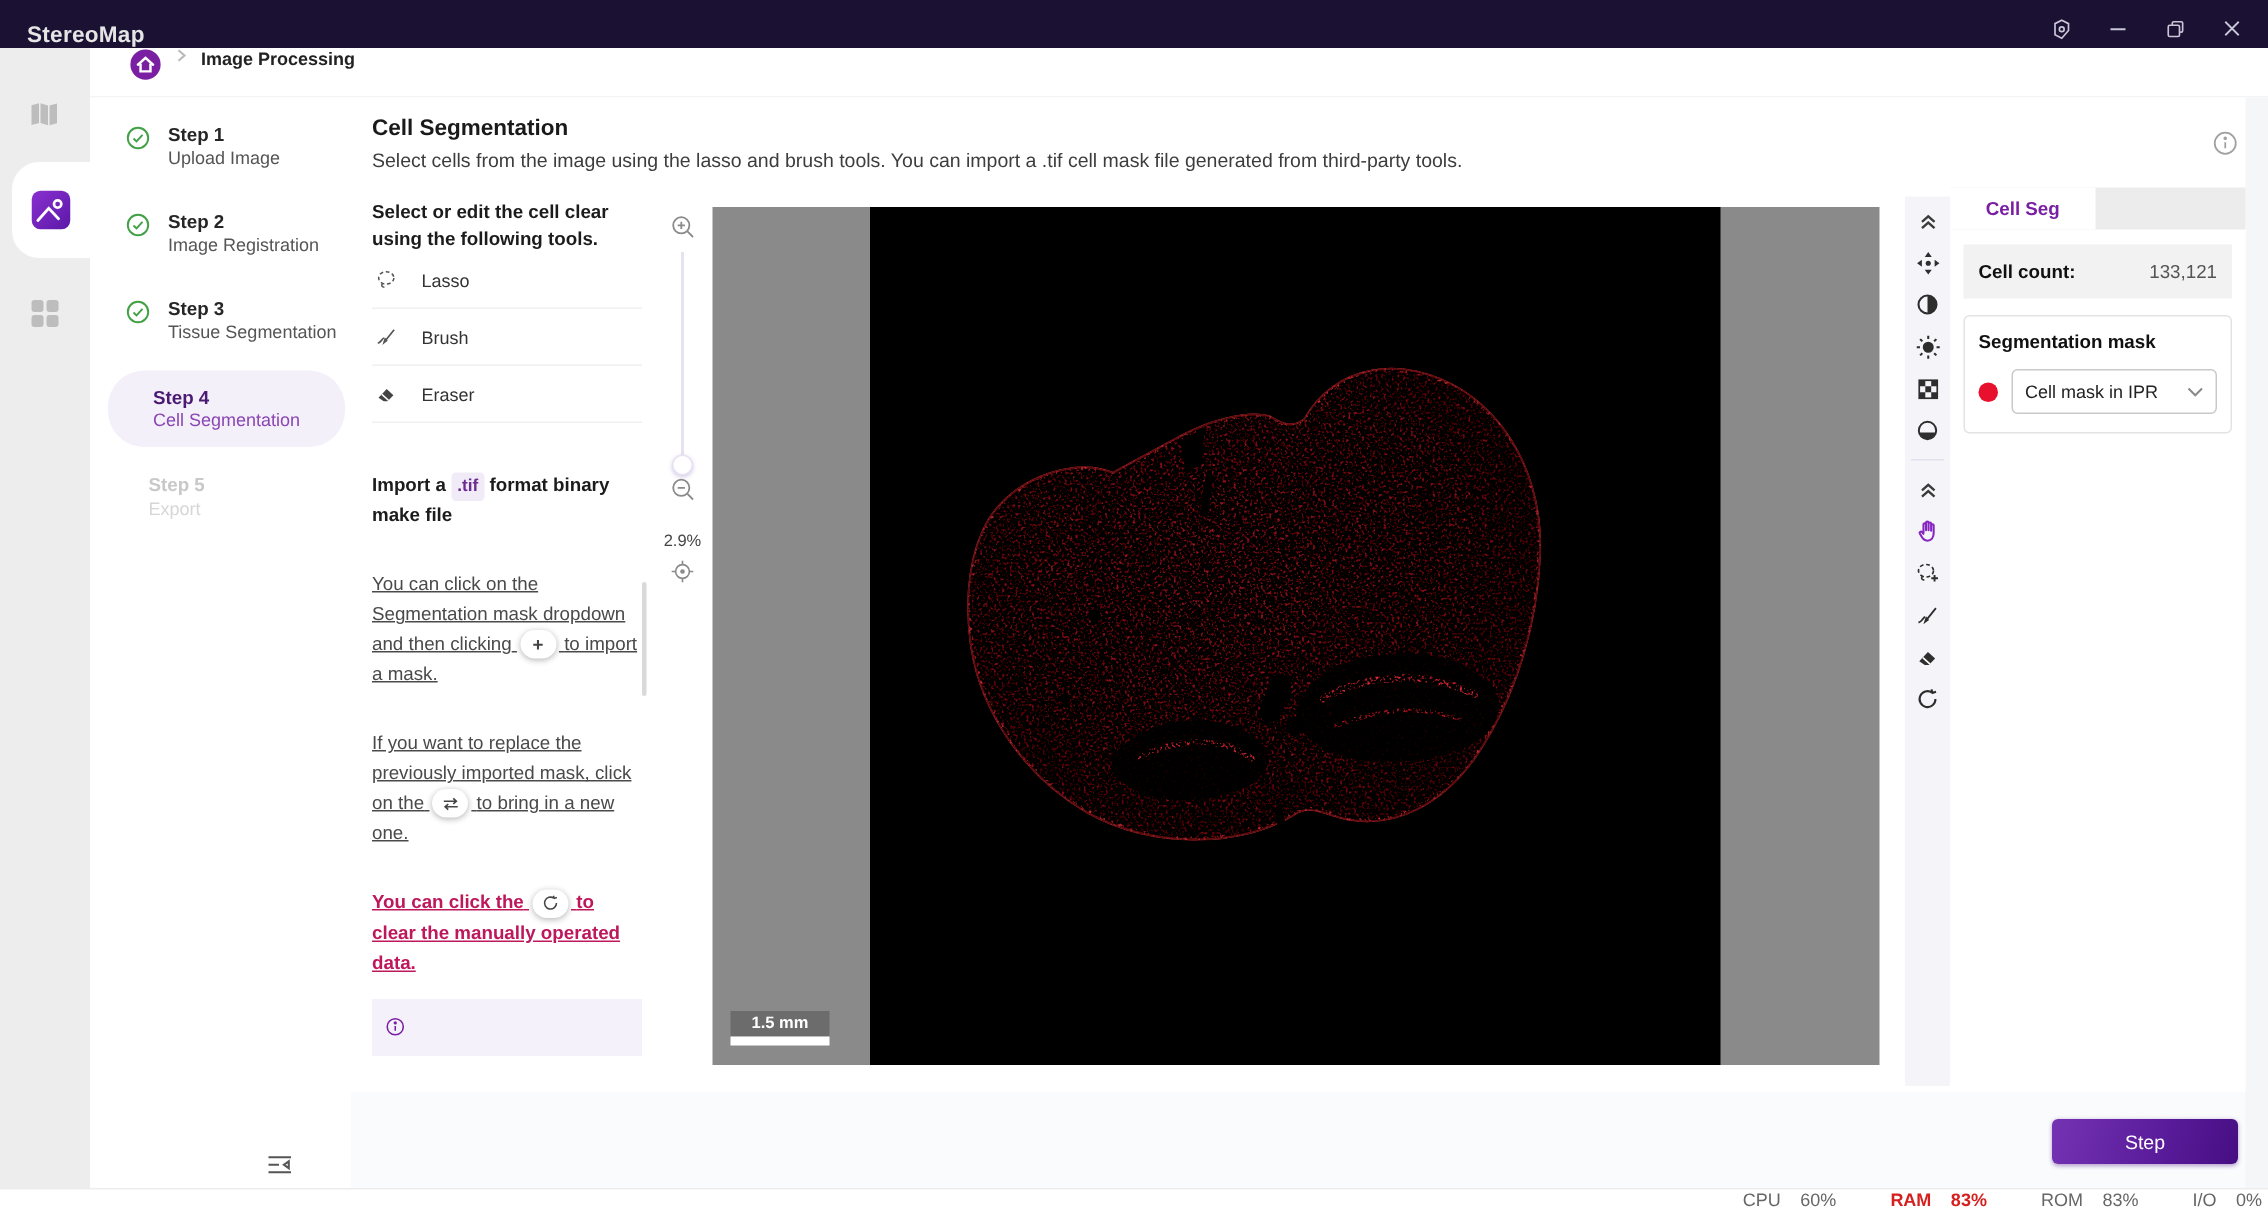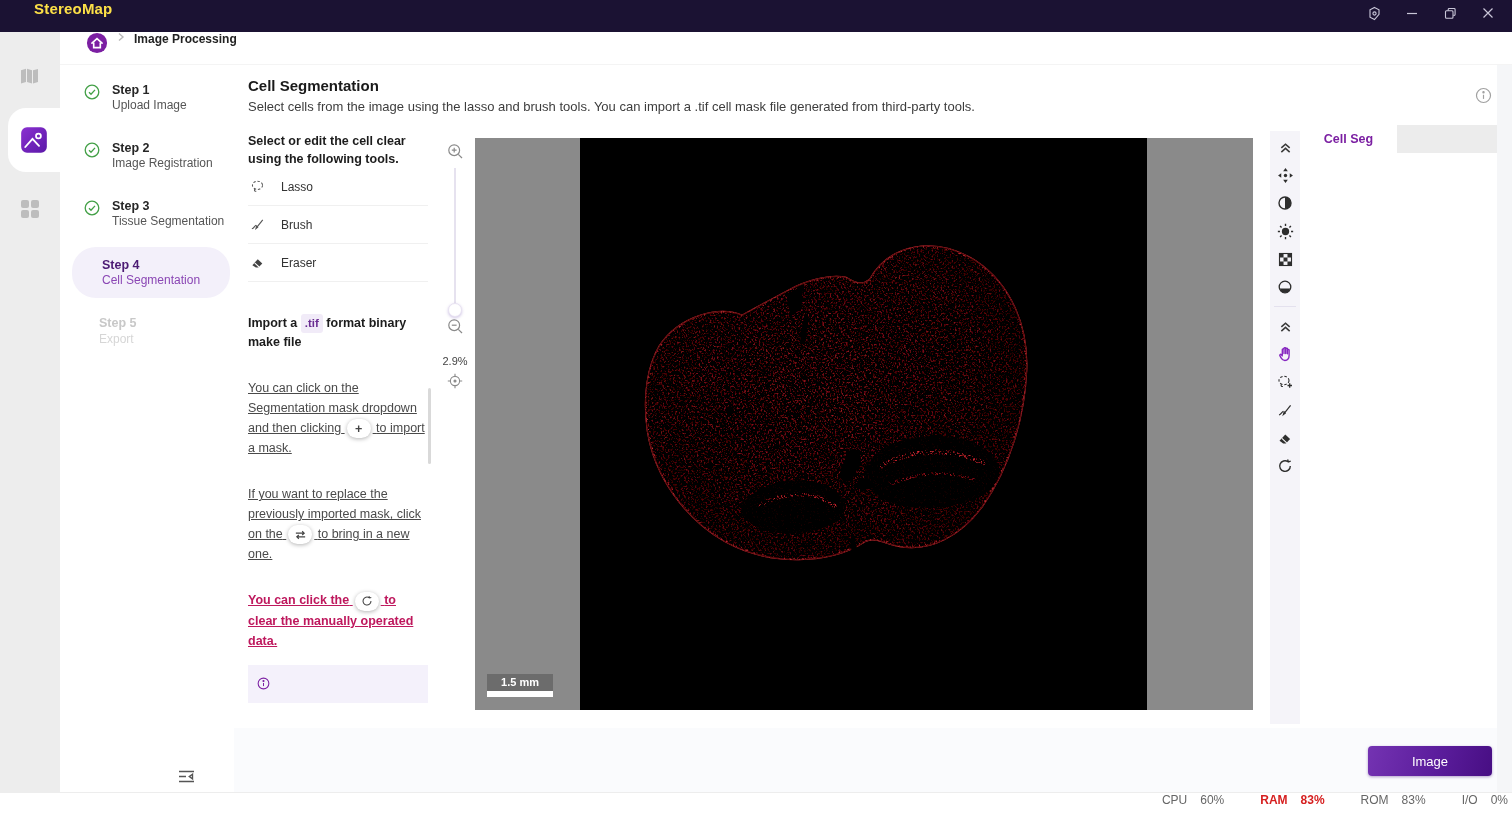--- a/index.html
+++ b/index.html
@@ -1,20 +1,20 @@
 <!DOCTYPE html>
 <html><head>
 <meta charset="utf-8">
 <style>
   * { margin:0; padding:0; box-sizing:border-box; }
   html,body { width:1512px; height:819px; overflow:hidden;
     font-family:"Liberation Sans", sans-serif; background:#fff; }
 
   
-  .titlebar { height:32px; background:#1b1233; display:flex; align-items:flex-start; color:#fde047;padding-left:16px; }
+  .titlebar { height:32px; background:#1b1233; display:flex; align-items:flex-end; color:#e5e5e5; }
   .app-name { font-size:15px; font-weight:bold; padding-left:18px; letter-spacing:.2px; }
   .tb-controls { margin-left:auto; display:flex; align-items:center; gap:6px; padding-right:8px; color:#c9c6d8; }
   .tb-btn { width:32px; height:26px; display:flex; align-items:center; justify-content:center; cursor:pointer; }
 
   
   .window { position:relative; height:787px; background:#fff; }
 
   
   .rail { position:absolute; left:0; top:0; width:60px; height:760px; background:#ededed; }
   .rail-icon { width:60px; height:34px; display:flex; align-items:center; justify-content:center; color:#bdbdbd; }
@@ -509,23 +509,43 @@
             <path d="M13.3 8A5.3 5.3 0 1 1 11 3.7"></path>
               <path d="M10.6 1.6l.8 2.3 2.3-.7"></path>
             </svg>
         </div>
       </div>
 
       <div class="right-panel">
         <div class="tabbar">
           <div class="tab">Cell Seg</div>
         </div>
-      </div>
-
-      <div class="next-btn">Image</div>
+        <div class="panel-body">
+          <div class="count-row">
+            <span class="count-label">Cell count:</span>
+            <span class="count-value">133,121</span>
+          </div>
+          <div class="mask-card">
+            <div class="mask-title">Segmentation mask</div>
+            <div class="mask-row">
+              <span class="mask-dot"></span>
+              <div class="mask-select">
+                <span>Cell mask in IPR</span>
+                <span class="chev">
+                  <svg width="11" height="7" viewBox="0 0 11 7" fill="none" stroke="currentColor" stroke-width="1.3">
+                      <path d="M1 1l4.5 4.5L10 1"></path>
+                    </svg>
+                </span>
+              </div>
+            </div>
+          </div>
+        </div>
+      </div>
+
+      <div class="next-btn">Step</div>
     </div>
   </div>
 
   <div class="statusbar">
     <span class="stat">
       <span>CPU</span>
         <span>60%</span>
     </span>
     <span class="stat ram">
       <span>RAM</span>

